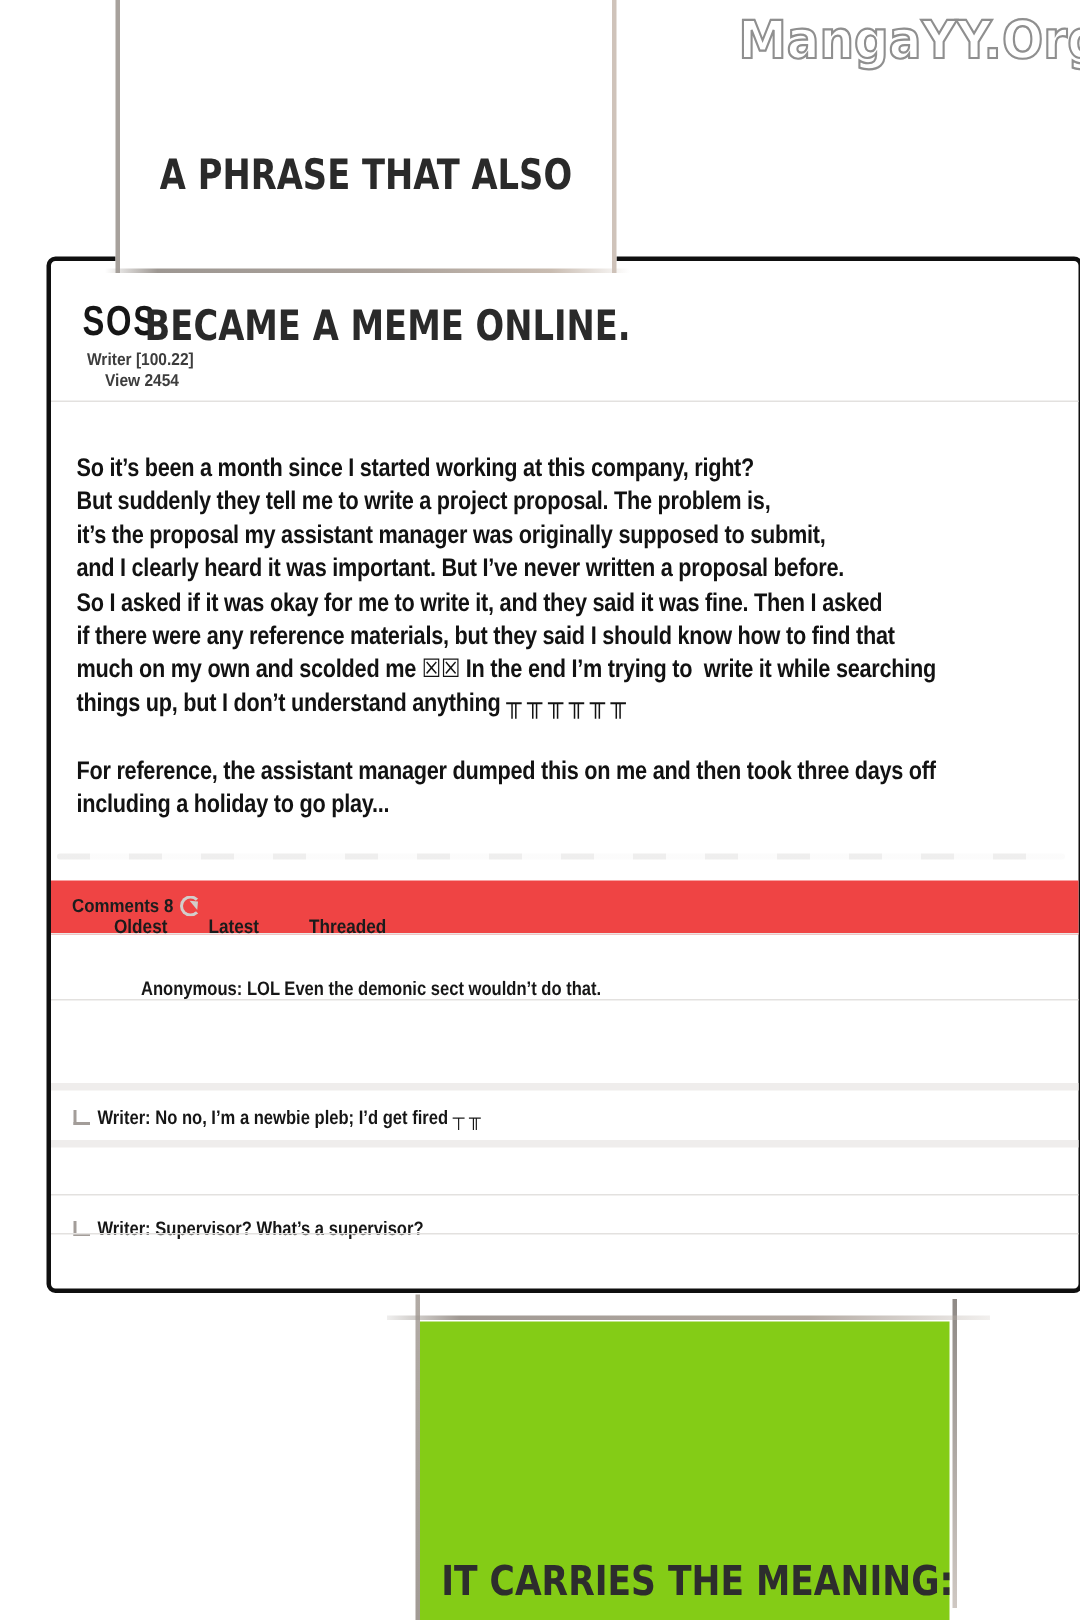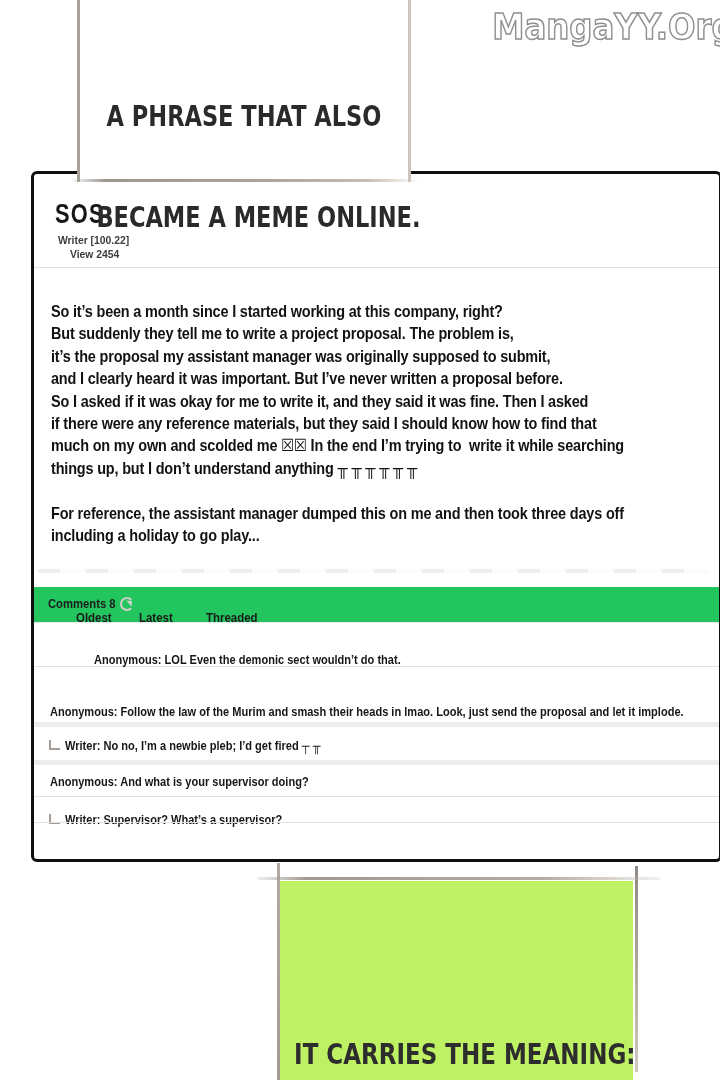--- a/index.html
+++ b/index.html
@@ -33,21 +33,21 @@
               transform:scaleX(.9);transform-origin:0 0;white-space:pre;}
   .hr{left:0;width:685px;height:1px;background:#e3e1df;}
   .hr-header{top:93px;}
   .hr-tabs{top:492px;}
   .post-body{left:17px;top:127px;width:680px;}
   .post-body .bline{position:static;white-space:pre;font-size:17px;line-height:22.4px;
               font-weight:700;letter-spacing:-0.2px;color:#121212;min-height:22.4px;
               transform:scaleX(.85);transform-origin:0 0;}
   .smudge{left:4px;top:395px;width:672px;height:4px;border-radius:2px;opacity:.55;
           background:repeating-linear-gradient(90deg,rgba(90,85,82,.18) 0 22px,rgba(90,85,82,.04) 22px 48px);}
-  .comments-bar{left:0;top:413px;width:685px;height:35px;background:#22c55e;border-bottom:1px solid #e9e7e5;}
+  .comments-bar{left:0;top:413px;width:685px;height:35px;background:#ef4444;border-bottom:1px solid #e9e7e5;}
   .comments-label{left:14px;top:10px;font-size:12.5px;font-weight:700;color:#1d1d1d;
           transform:scaleX(.9);transform-origin:0 0;white-space:pre;}
   .refresh{left:86px;top:10px;width:14px;height:14px;}
   .refresh .arc{position:absolute;left:0;top:0;width:10px;height:10px;border:2px solid #d2cecb;
           border-radius:50%;border-right-color:transparent;}
   .refresh .tri{position:absolute;right:-2px;top:0;width:0;height:0;border:4px solid transparent;
           border-left-color:#d2cecb;transform:rotate(-40deg);}
   .tabs{left:0;top:436px;width:587px;height:22px;text-align:right;}
   .tab{position:absolute;top:0;font-size:13px;font-weight:700;color:#1b1b1b;
           transform:scaleX(.88);transform-origin:0 0;white-space:pre;cursor:pointer;}
@@ -55,21 +55,21 @@
   .crow{left:0;width:685px;height:20px;}
   .ctext{position:static;display:inline-block;margin-left:16px;white-space:pre;font-size:13px;
          font-weight:700;color:#161616;transform:scaleX(.85);transform-origin:0 0;}
   .crow.reply .ctext{margin-left:31px;}
   .reply-icon{left:15px;top:4px;width:9px;height:8px;border-left:2.5px solid #a39d99;border-bottom:2.5px solid #a39d99;}
   .band{left:0;width:685px;height:5px;background:#efedec;}
   .c1{top:476px;padding-left:44px;} .c2{top:528px;} .band1{top:548px;} .c3{top:562px;} .band2{top:586px;}
   .c4{top:598px;} .hr-c2{top:622px;} .c5{top:636px;} .hr-c3{top:648px;} .c6{top:652px;}
 
   
-  .bubble-bottom-fill{position:absolute;left:280px;top:881px;width:353px;height:199px;background:#bef264;z-index:2;}
+  .bubble-bottom-fill{position:absolute;left:280px;top:881px;width:353px;height:199px;background:#84cc16;z-index:2;}
   .bb-left{position:absolute;left:277px;top:863px;width:3px;height:217px;
            background:linear-gradient(#b2aba5,#a29b95);z-index:3;}
   .bb-right{position:absolute;left:635px;top:866px;width:3px;height:206px;
            background:linear-gradient(#8f8a86,#cfc8c2);z-index:3;}
   .bb-top{position:absolute;left:258px;top:877px;width:402px;height:3px;z-index:3;
            background:linear-gradient(90deg,rgba(150,145,140,.15),#a09993 12%,#b3aaa2 70%,rgba(190,180,172,.2));}
   .bubble-bottom-fill .btxt{padding-top:80px;text-align:center;font-family:"DejaVu Sans",sans-serif;
            font-weight:700;font-size:25px;line-height:31px;color:#2d2d2d;
            transform:scale(.92,1.1);transform-origin:50% 0;white-space:pre;}
 </style>
@@ -121,32 +121,26 @@
     <div class="tabs">
       <span class="tab tab-0">Oldest</span>
       <span class="tab tab-1">Latest</span>
       <span class="tab tab-2">Threaded</span>
     </div>
     <div class="hr hr-tabs"></div>
 
     <div class="crow c1">
       <span class="ctext">Anonymous: LOL Even the demonic sect wouldn’t do that.</span>
     </div>
-    <div class="crow c2">
-      <span class="ctext">Anonymous: Follow the law of the Murim and smash their heads in lmao. Look, just send the proposal and let it implode.</span>
-    </div>
     <div class="band band1"></div>
     <div class="crow reply c3">
       <span class="reply-icon"></span>
       <span class="ctext">Writer: No no, I’m a newbie pleb; I’d get fired ┬ ╥</span>
     </div>
     <div class="band band2"></div>
-    <div class="crow c4">
-      <span class="ctext">Anonymous: And what is your supervisor doing?</span>
-    </div>
     <div class="hr hr-c2"></div>
     <div class="crow reply c5">
       <span class="reply-icon"></span>
       <span class="ctext">Writer: Supervisor? What’s a supervisor?</span>
     </div>
     <div class="hr hr-c3"></div>
   </div>
 
   <div class="bubble-bottom-fill">
     <div class="btxt">

